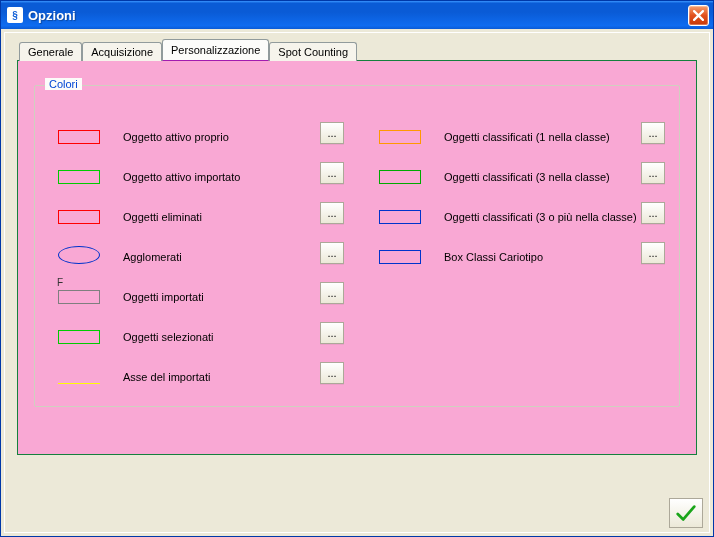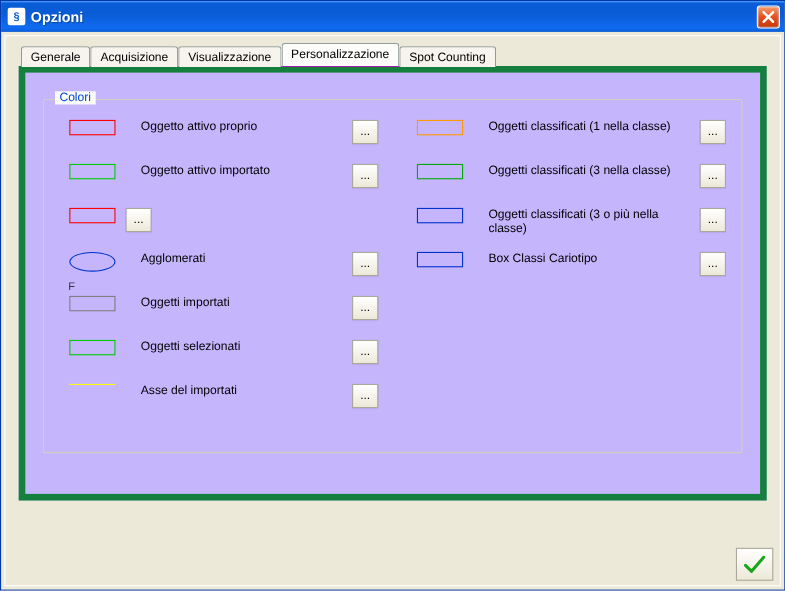--- a/index.html
+++ b/index.html
@@ -73,22 +73,22 @@
   }
   .tab.active {
     background: #fcfcfa;
     top: 0px;
     padding-top: 4px; padding-bottom: 4px;
     z-index: 3;
     border-bottom: 1px solid #a21caf;
     margin-bottom: -1px;
   }
   .tabpanel {
-    border: 6px solid #15803d;
-    background: #c4b5fd;
+    border: 1px solid #15803d;
+    background: #f9a8d4;
     min-height: 395px;
     padding: 24px 16px 16px 16px;
     position: relative;
     z-index: 1;
   }
   .groupbox {
     position: relative;
     border: 1px solid #d0d0bf;
     border-radius: 2px;
     padding: 18px 14px 22px 14px;
@@ -96,21 +96,21 @@
   .groupbox .legend {
     position: absolute; top: -8px; left: 10px;
     background: #fcfcfa; padding: 0 4px;
     color: #0046d5; font-size: 11px;
   }
   .colors-grid {
     display: flex; gap: 26px;
   }
   .col { flex: 1; }
   .row {
-    display: flex; align-items: flex-start;
+    display: flex; align-items: flex-end;
     height: 40px;
   }
   .swatch-wrap {
     width: 60px; display:flex; align-items:center; justify-content:center;
     position: relative;
   }
   .swatch-rect {
     width: 42px; height: 14px; border-width: 1px; border-style: solid;
     background: transparent;
   }
@@ -162,21 +162,20 @@
     </div>
   </div>
 
   <div class="client">
     <div class="inner-border"></div>
 
     <div class="tab-container">
       <div class="tabs">
         <div class="tab">Generale</div>
         <div class="tab">Acquisizione</div>
-        <div class="tab">Visualizzazione</div>
         <div class="tab active">Personalizzazione</div>
         <div class="tab">Spot Counting</div>
       </div>
 
       <div class="tabpanel">
         <div class="groupbox">
           <span class="legend">Colori</span>
 
           <div class="colors-grid">
 
@@ -195,20 +194,21 @@
                   <div class="swatch-rect" style="border-color:#00cc00"></div>
                 </div>
                 <div class="item-label">Oggetto attivo importato</div>
                 <div class="dots-btn">...</div>
               </div>
 
               <div class="row">
                 <div class="swatch-wrap">
                   <div class="swatch-rect" style="border-color:#ff0000"></div>
                 </div>
+                <div class="item-label">Oggetti eliminati</div>
                 <div class="dots-btn">...</div>
               </div>
 
               <div class="row">
                 <div class="swatch-wrap">
                   <div class="swatch-ellipse" style="border-color:#0033cc"></div>
                 </div>
                 <div class="item-label">Agglomerati</div>
                 <div class="dots-btn">...</div>
               </div>

